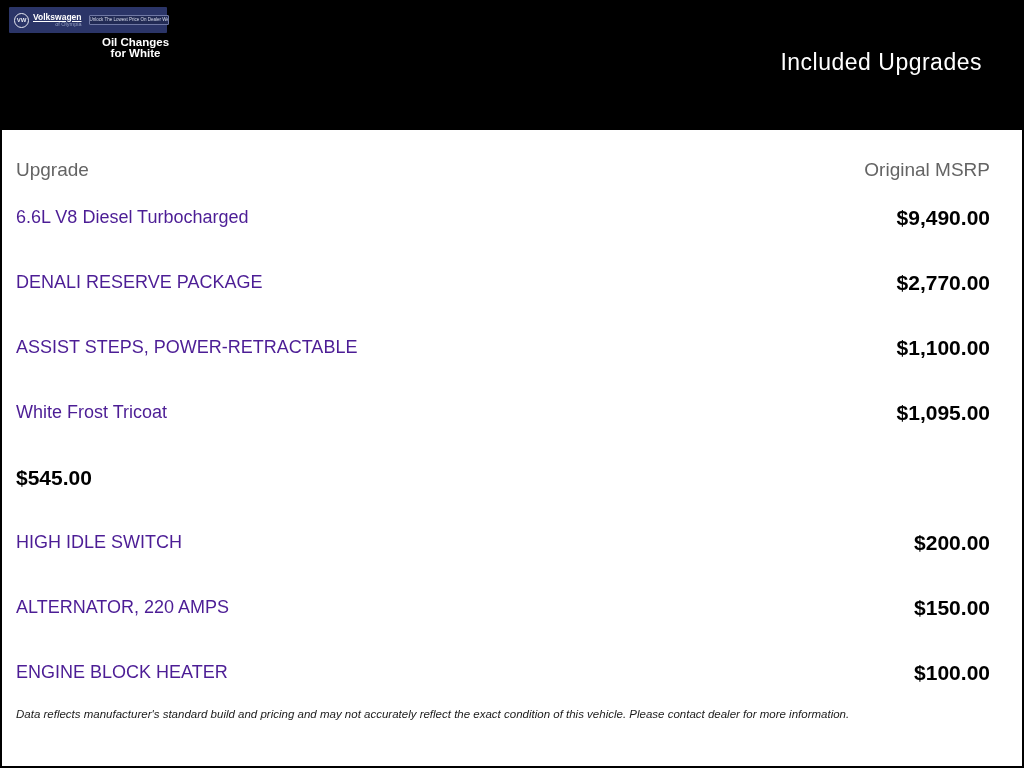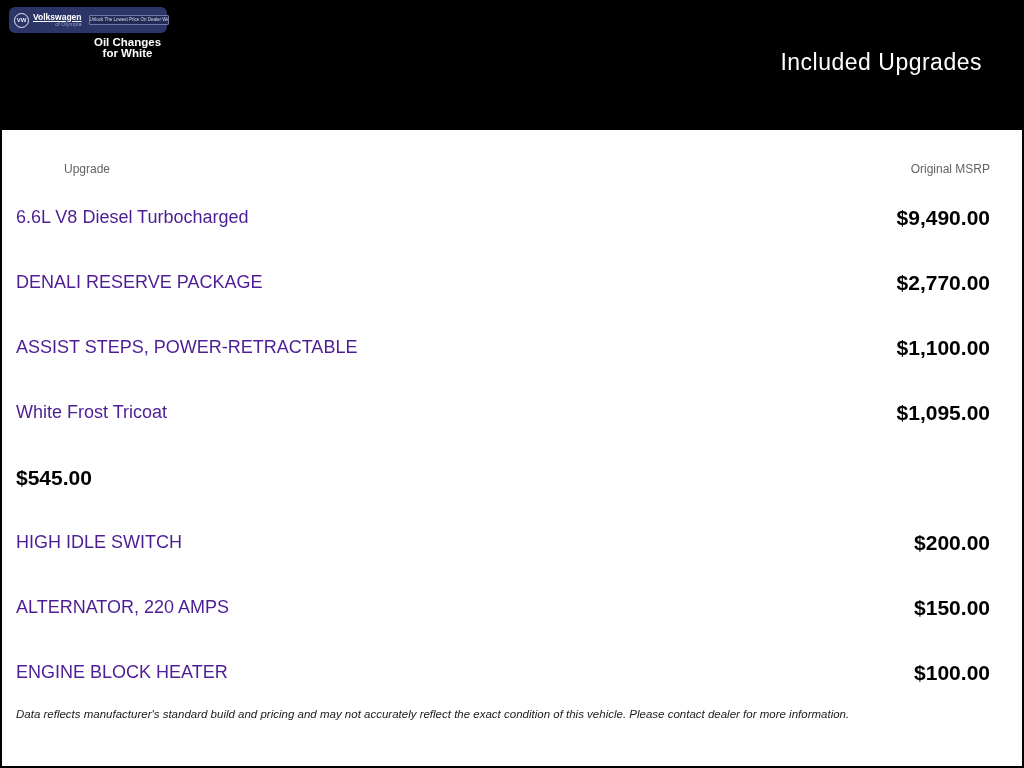--- a/index.html
+++ b/index.html
@@ -31,21 +31,21 @@
     white-space: nowrap;
   }
   
   .banner {
     position: absolute;
     left: 7px;
     top: 5px;
     width: 158px;
     height: 26px;
     background: #2b3568;
-    border-radius: 6px;
+    border-radius: 1px;
     display: flex;
     align-items: center;
     cursor: pointer;
   }
   .vw-roundel {
     width: 15px;
     height: 15px;
     margin-left: 5px;
     border: 1px solid #e8eaf2;
     border-radius: 50%;
@@ -82,42 +82,42 @@
     color: #d7dbeb;
     font-size: 4.5px;
     line-height: 8px;
     text-align: center;
     white-space: nowrap;
     overflow: hidden;
     flex: 0 0 auto;
   }
   .tagline {
     position: absolute;
-    left: 68px;
+    left: 76px;
     top: 35px;
     width: 115px;
     text-align: center;
     color: #ffffff;
     font-size: 11.5px;
     font-weight: 700;
     line-height: 10.5px;
   }
   
   .table-area {
     padding-left: 14px;
     padding-right: 32px;
   }
   .table-header {
     margin-top: 32px;
     height: 16px;
     display: flex;
     justify-content: space-between;
+    align-items: center;
     color: #646464;
-    font-size: 12px;
-    margin-left: 48px;
+    font-size: 19px;
   }
   .rows { margin-top: 7px; }
   .row {
     height: 65px;
     display: flex;
     justify-content: space-between;
     align-items: center;
   }
   .row-name {
     color: #4c1d95;

